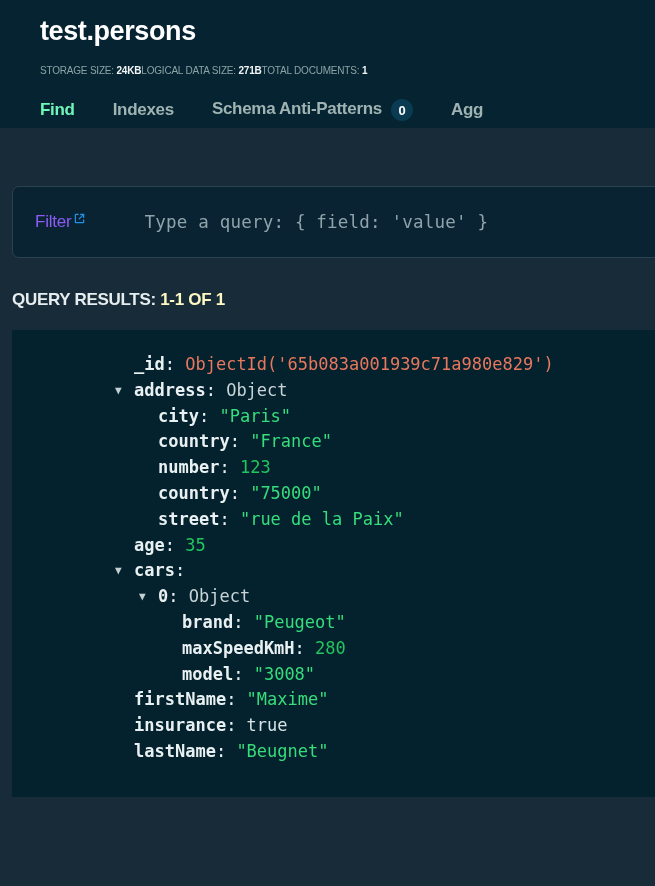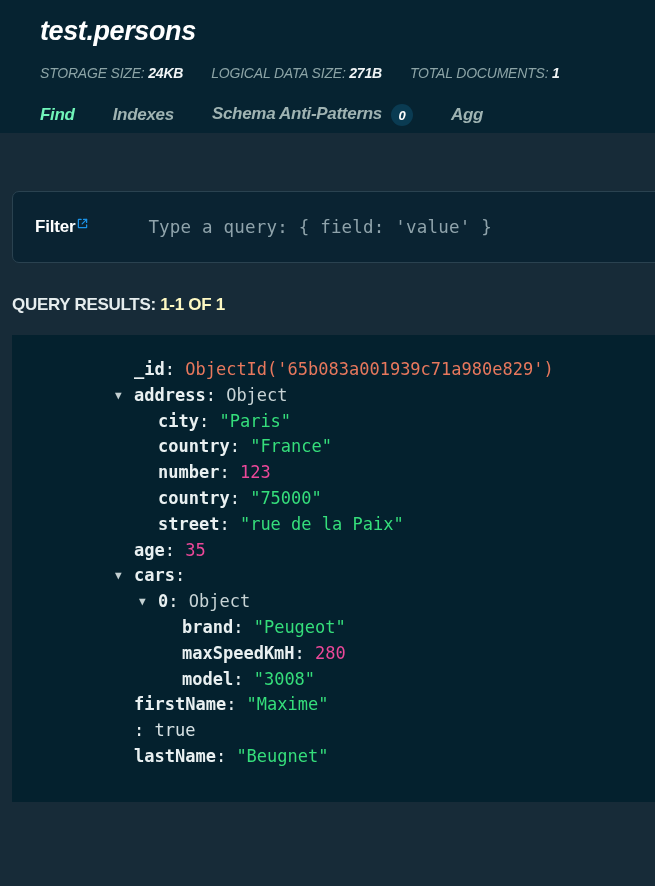--- a/index.html
+++ b/index.html
@@ -10,43 +10,41 @@
     background: #172b38;
     font-family: "Liberation Sans", sans-serif;
     overflow: hidden;
   }
 
   
   .header {
     background: #062331;
     padding: 16px 0 0 0;
     width: 655px;
-    font-style: italic;
   }
 
   .collection-title {
     font-size: 27px;
     font-weight: bold;
     color: #ffffff;
     letter-spacing: -0.4px;
     padding: 0 0 0 40px;
   }
 
   .stats-row {
     display: flex;
     align-items: baseline;
     padding: 18px 0 0 40px;
     white-space: nowrap;
     overflow: hidden;
   }
 
   .stat {
-    font-size: 14px;
+    font-size: 10px;
     letter-spacing: -0.2px;
-    margin-right: 28px;
   }
 
   .stat-label {
     color: #8ca4a6;
     font-weight: normal;
   }
 
   .stat-value {
     color: #f1f5f6;
     font-weight: bold;
@@ -110,23 +108,23 @@
     border: 1px solid #2a4250;
     border-radius: 7px;
     background: #0a2332;
     display: flex;
     align-items: center;
     width: 700px;
     padding-left: 22px;
   }
 
   .filter-label {
-    color: #ffffff;
+    color: #8b5cf6;
     font-size: 17px;
-    font-weight: bold;
+    font-weight: normal;
     display: flex;
     align-items: flex-start;
     cursor: pointer;
     letter-spacing: -0.2px;
   }
 
   .ext-link-icon {
     display: inline-block;
     margin-left: 2px;
     margin-top: -3px;
@@ -183,21 +181,21 @@
   }
 
   .k {
     color: #e9f0f1;
     font-weight: bold;
   }
 
   .colon { color: #e9f0f1; }
 
   .v-string { color: #35de7b; }
-  .v-number { color: #ec4899; text-align: right; }
+  .v-number { color: #22c55e; text-align: right; }
   .v-oid    { color: #e8785d; }
   .v-type   { color: #c8d4d6; }
   .v-bool   { color: #d7e2e4; }
 
   .indent-0 { padding-left: 122px; }
   .indent-1 { padding-left: 146px; }
   .indent-2 { padding-left: 170px; }
 
   .caret-0 { left: 103px; }
   .caret-1 { left: 127px; }
@@ -331,20 +329,21 @@
         <span class="k">model</span>
         <span class="colon">:&nbsp;</span>
         <span class="v-string">"3008"</span>
       </div>
       <div class="doc-row indent-0">
         <span class="k">firstName</span>
         <span class="colon">:&nbsp;</span>
         <span class="v-string">"Maxime"</span>
       </div>
       <div class="doc-row indent-0">
+        <span class="k">insurance</span>
         <span class="colon">:&nbsp;</span>
         <span class="v-bool">true</span>
       </div>
       <div class="doc-row indent-0">
         <span class="k">lastName</span>
         <span class="colon">:&nbsp;</span>
         <span class="v-string">"Beugnet"</span>
       </div>
     </div>
 

